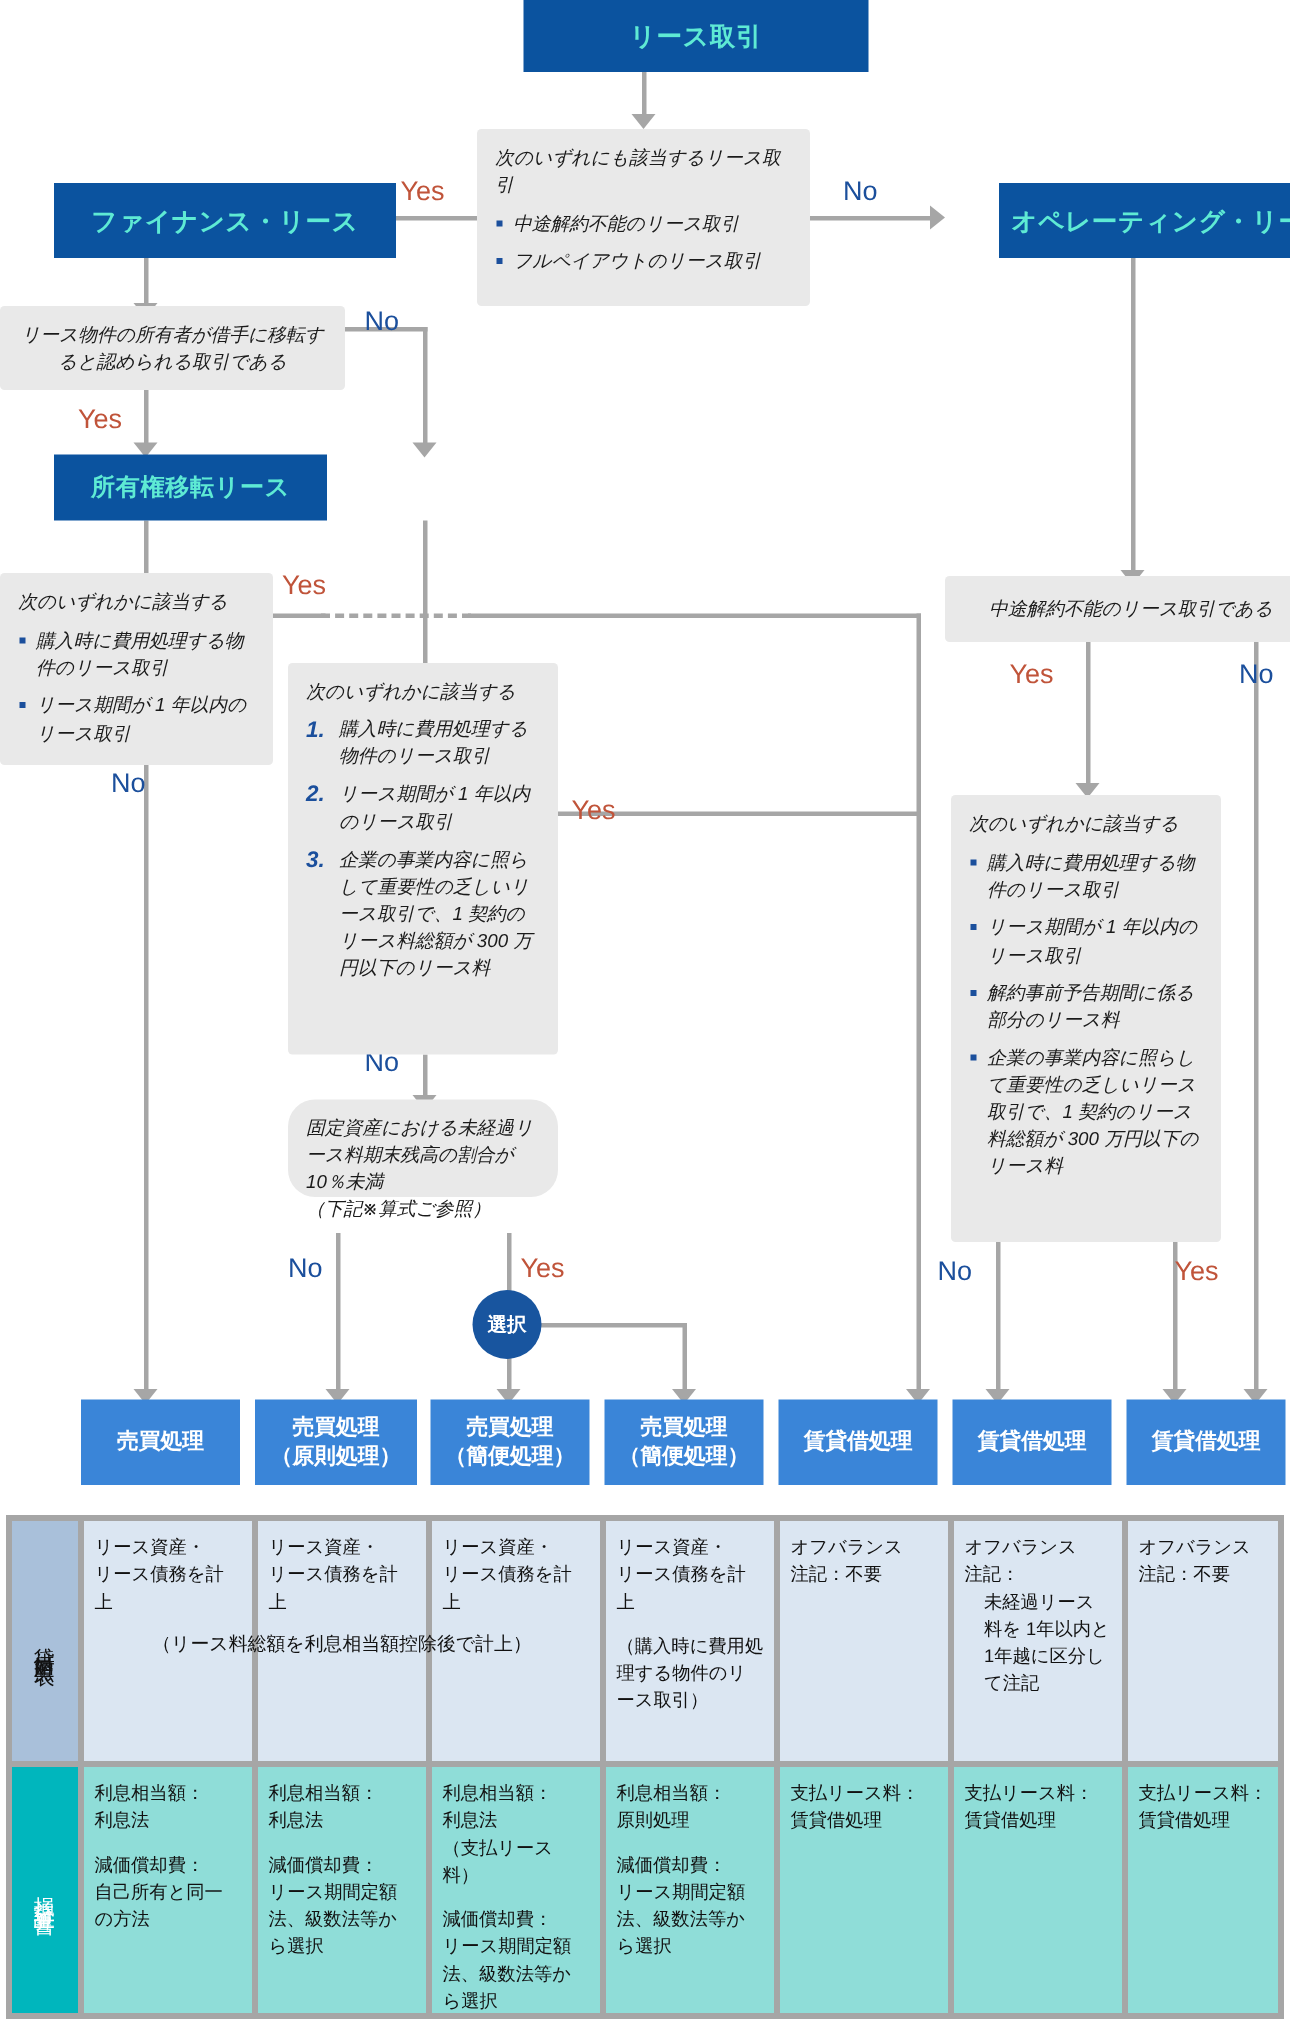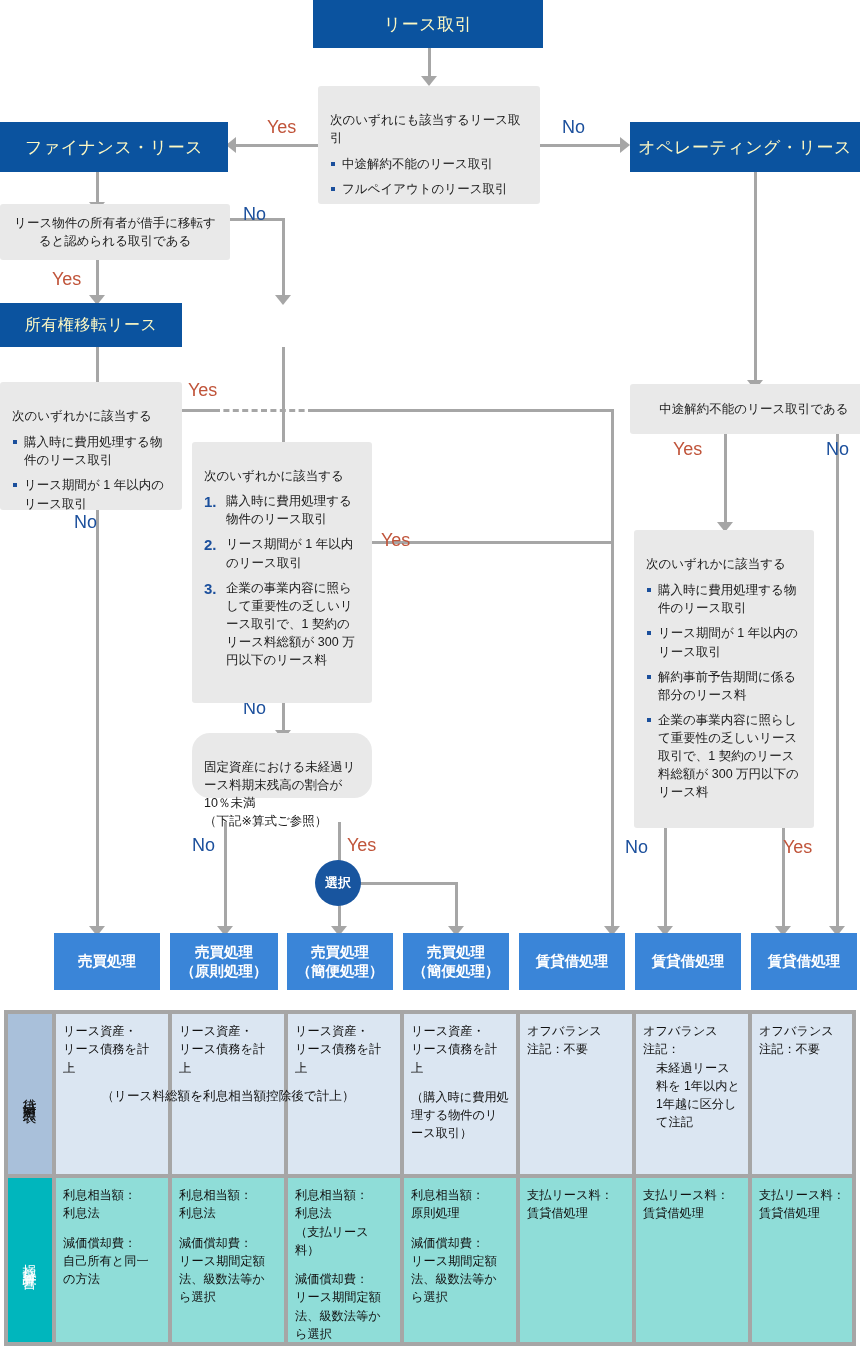--- a/index.html
+++ b/index.html
@@ -6,27 +6,27 @@
   body{
     width:860px;height:1349px;position:relative;background:#ffffff;
     font-family:"Liberation Sans","DejaVu Sans",sans-serif;
     -webkit-font-smoothing:antialiased;
   }
   #canvas{position:absolute;left:0;top:0;width:860px;height:1349px;overflow:hidden;}
   .abs{position:absolute;box-sizing:border-box;}
 
   
   .navy{
-    background:#0b539f;color:#fef9c3;font-weight:normal;
+    background:#0b539f;color:#5eead4;font-weight:bold;
     display:flex;align-items:center;justify-content:center;
-    text-align:center;letter-spacing:.5px;
+    text-align:center;letter-spacing:.5px;margin-left:36px;
   }
   .gray{
     background:#e9e9e9;color:#1a1a1a;border-radius:3px;
-    padding:25px 12px;line-height:1.45;
+    padding:10px 12px;line-height:1.45;font-style:italic;
   }
   .result{
     background:#3a85d8;color:#fff;font-weight:bold;
     display:flex;align-items:center;justify-content:center;
     text-align:center;line-height:1.25;font-size:14.5px;
   }
   .circle{
     background:#18559f;color:#fff;border-radius:50%;
     display:flex;align-items:center;justify-content:center;
     font-size:13px;font-weight:bold;

